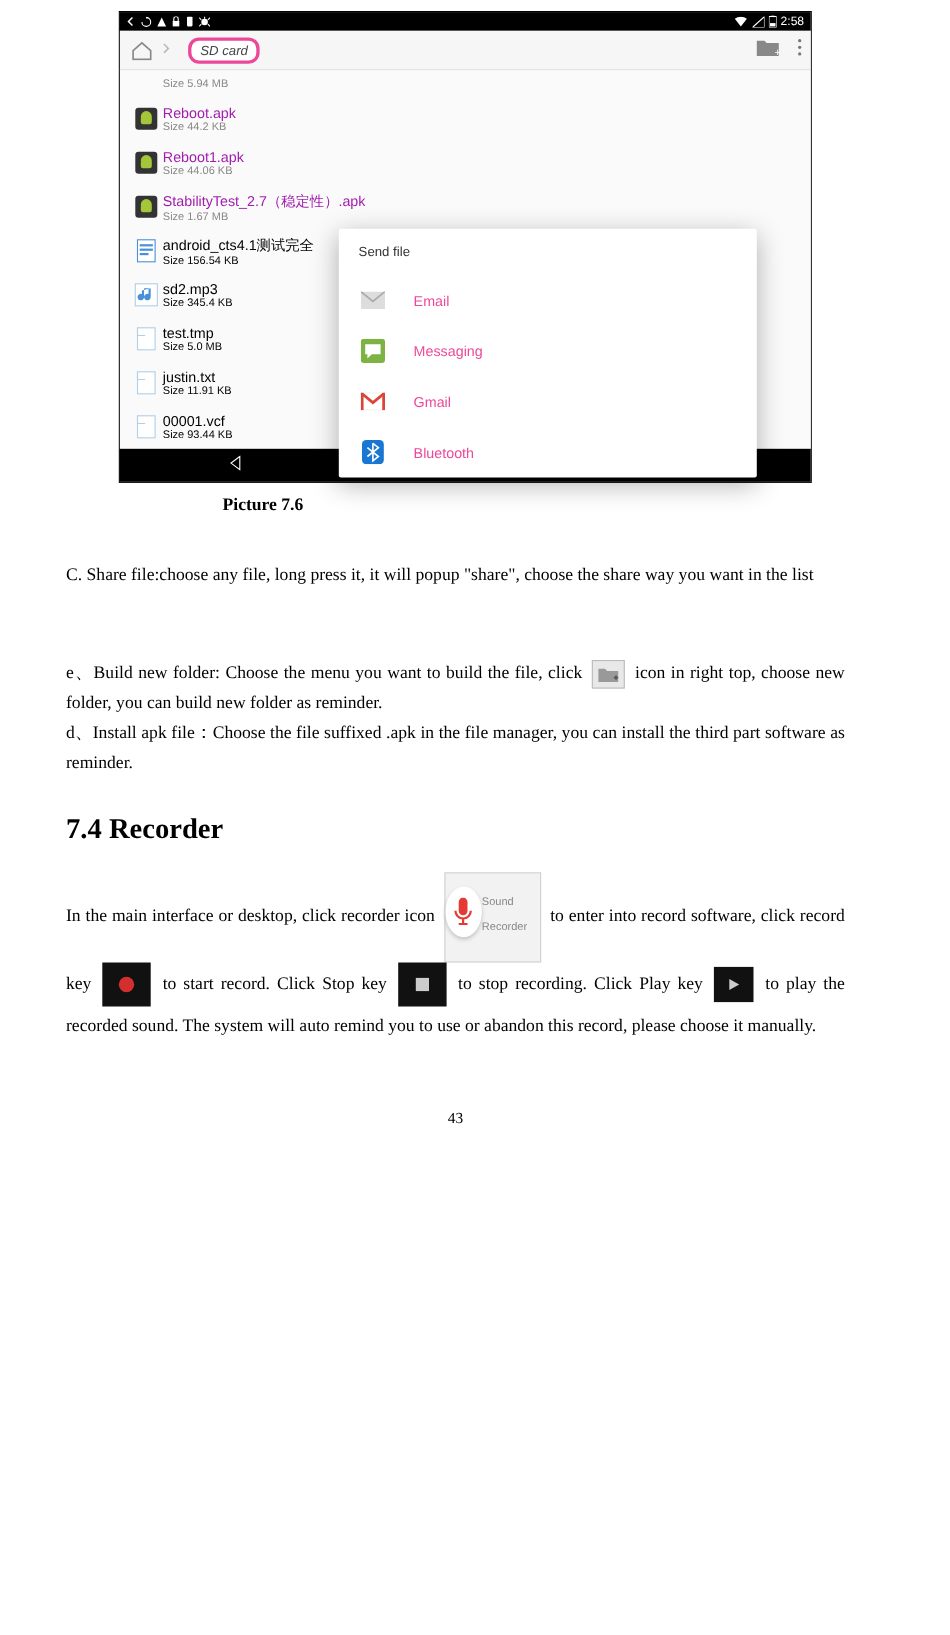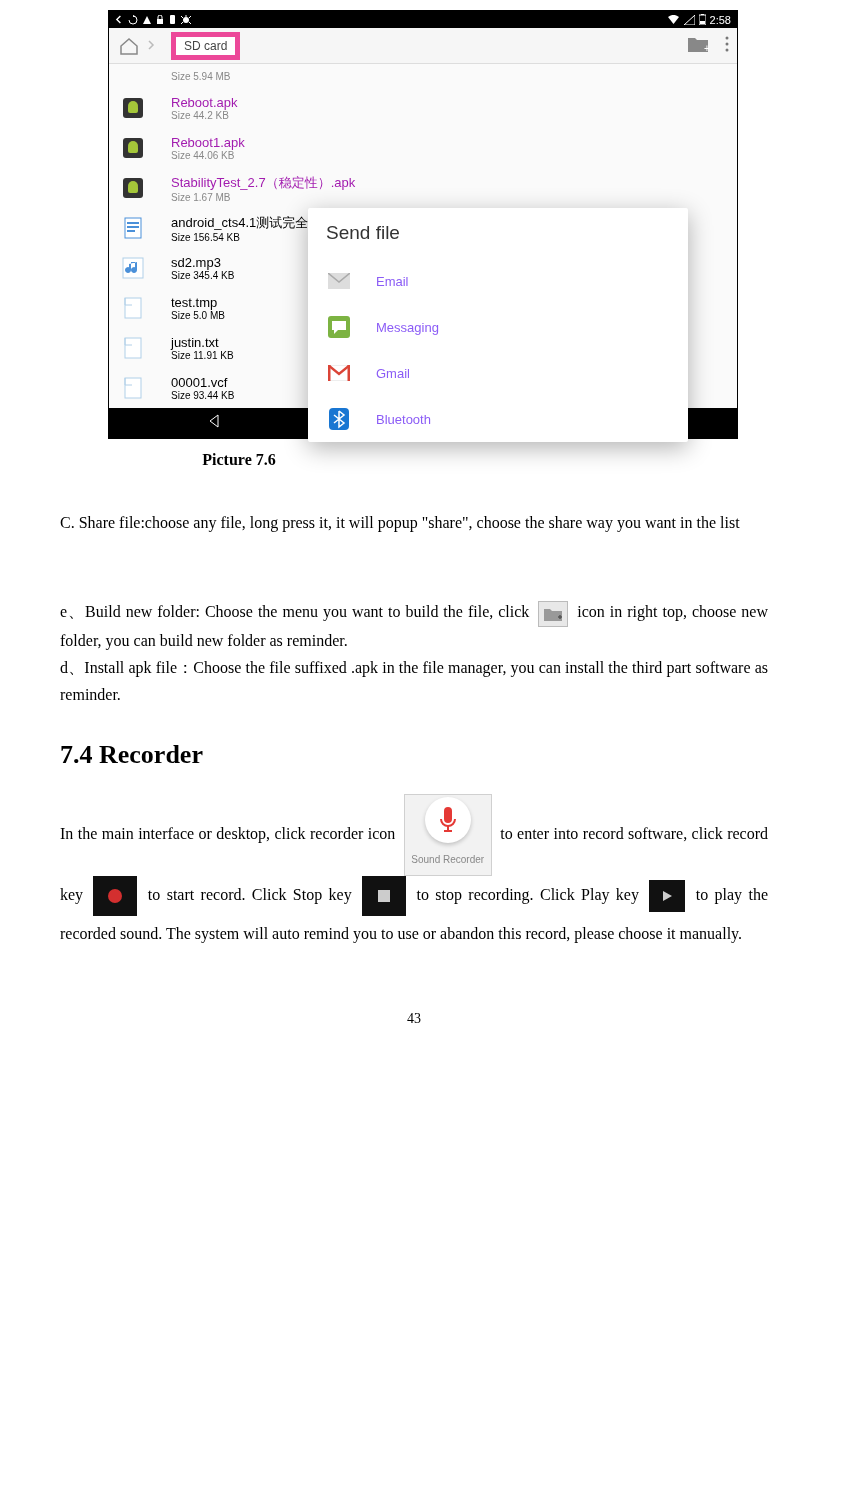--- a/index.html
+++ b/index.html
@@ -53,66 +53,67 @@
   }
   .toolbar .home-icon {
     width: 24px; height: 24px;
     display: flex; align-items: center; justify-content: center;
   }
   .toolbar .breadcrumb {
     font-size: 12px;
     color: #444;
     margin-left: 16px;
     background: #fff;
-    border: 5px solid #ec4899;
-    border-radius: 0;
+    border: 3px solid #ec4899;
+    border-radius: 10px;
     padding: 2px 8px;
     position: relative;
+    font-style: italic;
   }
   .toolbar .actions { margin-left: auto; display: flex; gap: 16px; align-items: center; }
 
   .file-list {
     background: #fafafa;
     font-family: Arial, sans-serif;
   }
   .file-row {
     display: flex;
     align-items: center;
     padding: 2px 10px;
     height: 36px;
   }
   .file-icon {
     width: 28px; height: 28px;
     display: flex; align-items: center; justify-content: center;
     flex-shrink: 0;
   }
-  .file-text { margin-left: 24px; display: flex; flex-direction: column; }
+  .file-text { margin-left: 1px; display: flex; flex-direction: column; }
   .file-name { font-size: 13px; color: #a21caf; }
   .file-size { font-size: 10px; color: #888; }
   .file-row.faded .file-name,
   .file-row.faded .file-size { color: #000000; }
 
   .dialog {
     position: absolute;
     background: #fff;
     border-radius: 2px;
     box-shadow: 0 6px 24px rgba(0,0,0,0.3);
     font-family: Arial, sans-serif;
     width: 380px;
   }
   .dialog-title {
-    font-size: 19px;
+    font-size: 12px;
     color: #333;
     padding: 14px 18px;
   }
   .dialog-option {
     display: flex; align-items: center;
     padding: 10px 18px;
     font-size: 13px;
-    color: #8b5cf6;
+    color: #ec4899;
   }
   .dialog-option .opt-icon {
     width: 26px; height: 26px;
     display: flex; align-items: center; justify-content: center;
     margin-right: 24px;
   }
 
   .nav-bar {
     background: #000;
     height: 30px;
@@ -148,21 +149,21 @@
     position: relative;
     display: inline-flex;
     align-items: center;
     justify-content: center;
   }
   .recorder-app-icon {
     width: 88px; height: 82px;
     border: 1px solid #d0d0d0;
     background: #f2f2f2;
     display: inline-flex;
-    flex-direction: column;
+    flex-direction: row;
     align-items: center;
     justify-content: flex-end;
     font-family: Arial, sans-serif;
     font-size: 10px;
     color: #888;
     padding-bottom: 4px;
     box-sizing: border-box;
   }
   .recorder-circle {
     width: 46px; height: 46px;

